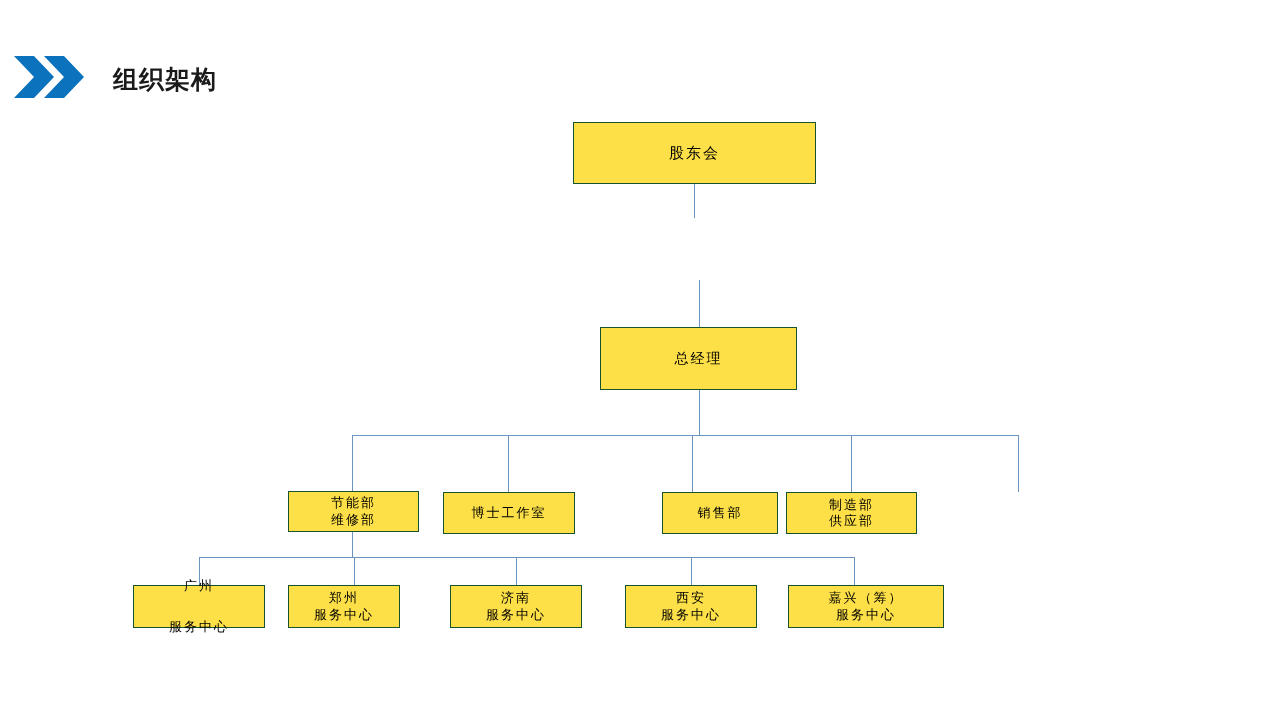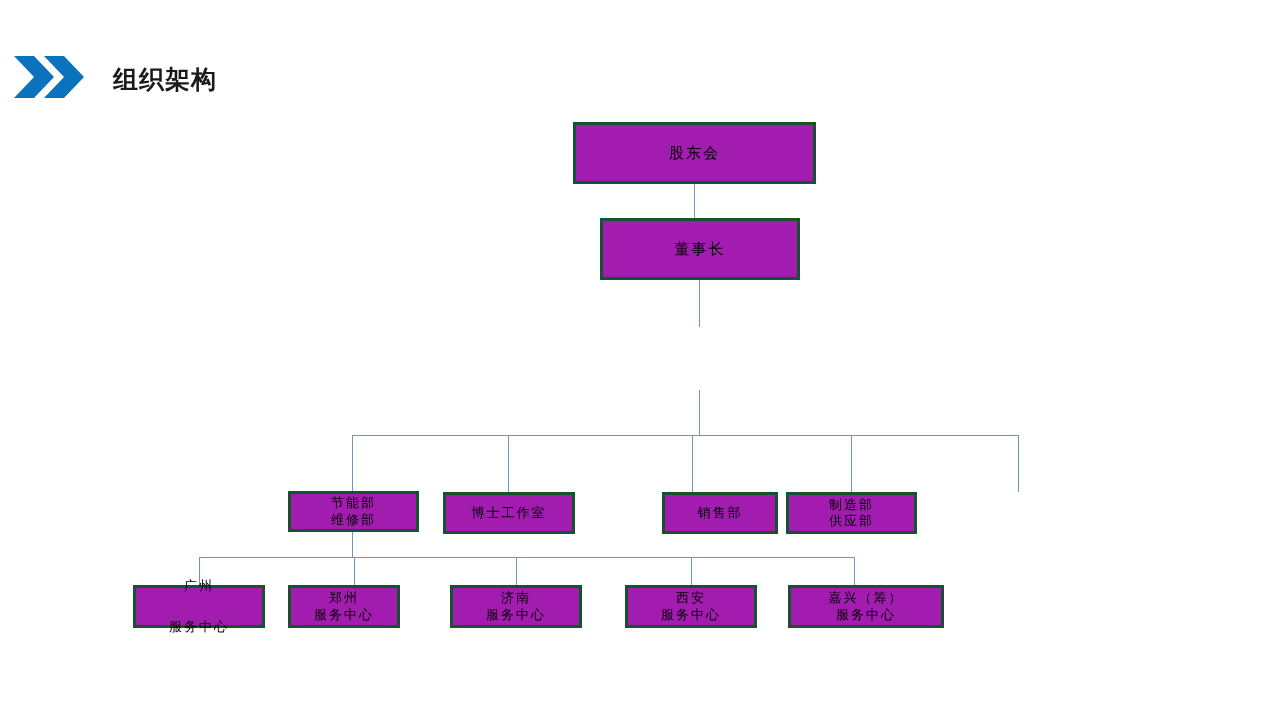--- a/index.html
+++ b/index.html
@@ -48,22 +48,22 @@
     position: absolute;
     left: 0;
     top: 0;
     width: 1280px;
     height: 720px;
   }
 
   .node {
     position: absolute;
     box-sizing: border-box;
-    border: 3px solid #14532d;
-    background: #a21caf;
+    border: 1px solid #14532d;
+    background: #fde047;
     display: flex;
     flex-direction: column;
     align-items: center;
     justify-content: center;
     text-align: center;
     color: #000000;
     line-height: 1.25;
     white-space: nowrap;
   }
   .node .line1,
@@ -122,24 +122,24 @@
   <div class="conn v" style="left:199px; top:557px; height:28px;"></div>
   <div class="conn v" style="left:354px; top:557px; height:28px;"></div>
   <div class="conn v" style="left:516px; top:557px; height:28px;"></div>
   <div class="conn v" style="left:691px; top:557px; height:28px;"></div>
   <div class="conn v" style="left:854px; top:557px; height:28px;"></div>
 
   <div class="node level-1" style="left:573px; top:122px; width:243px; height:62px;">
     <span class="line1">股东会</span>
   </div>
 
-  <div class="node level-2" style="left:600px; top:218px; width:200px; height:62px;">
-    <span class="line1">董事长</span>
+
+  <div class="node level-3" style="left:600px; top:327px; width:197px; height:63px;">
+    <span class="line1">总经理</span>
   </div>
-
 
   <div class="node level-4" style="left:288px; top:491px; width:131px; height:41px;">
     <span class="line1">节能部</span>
     <span class="line2">维修部</span>
   </div>
 
   <div class="node level-4" style="left:443px; top:492px; width:132px; height:42px;">
     <span class="line1">博士工作室</span>
   </div>
 

